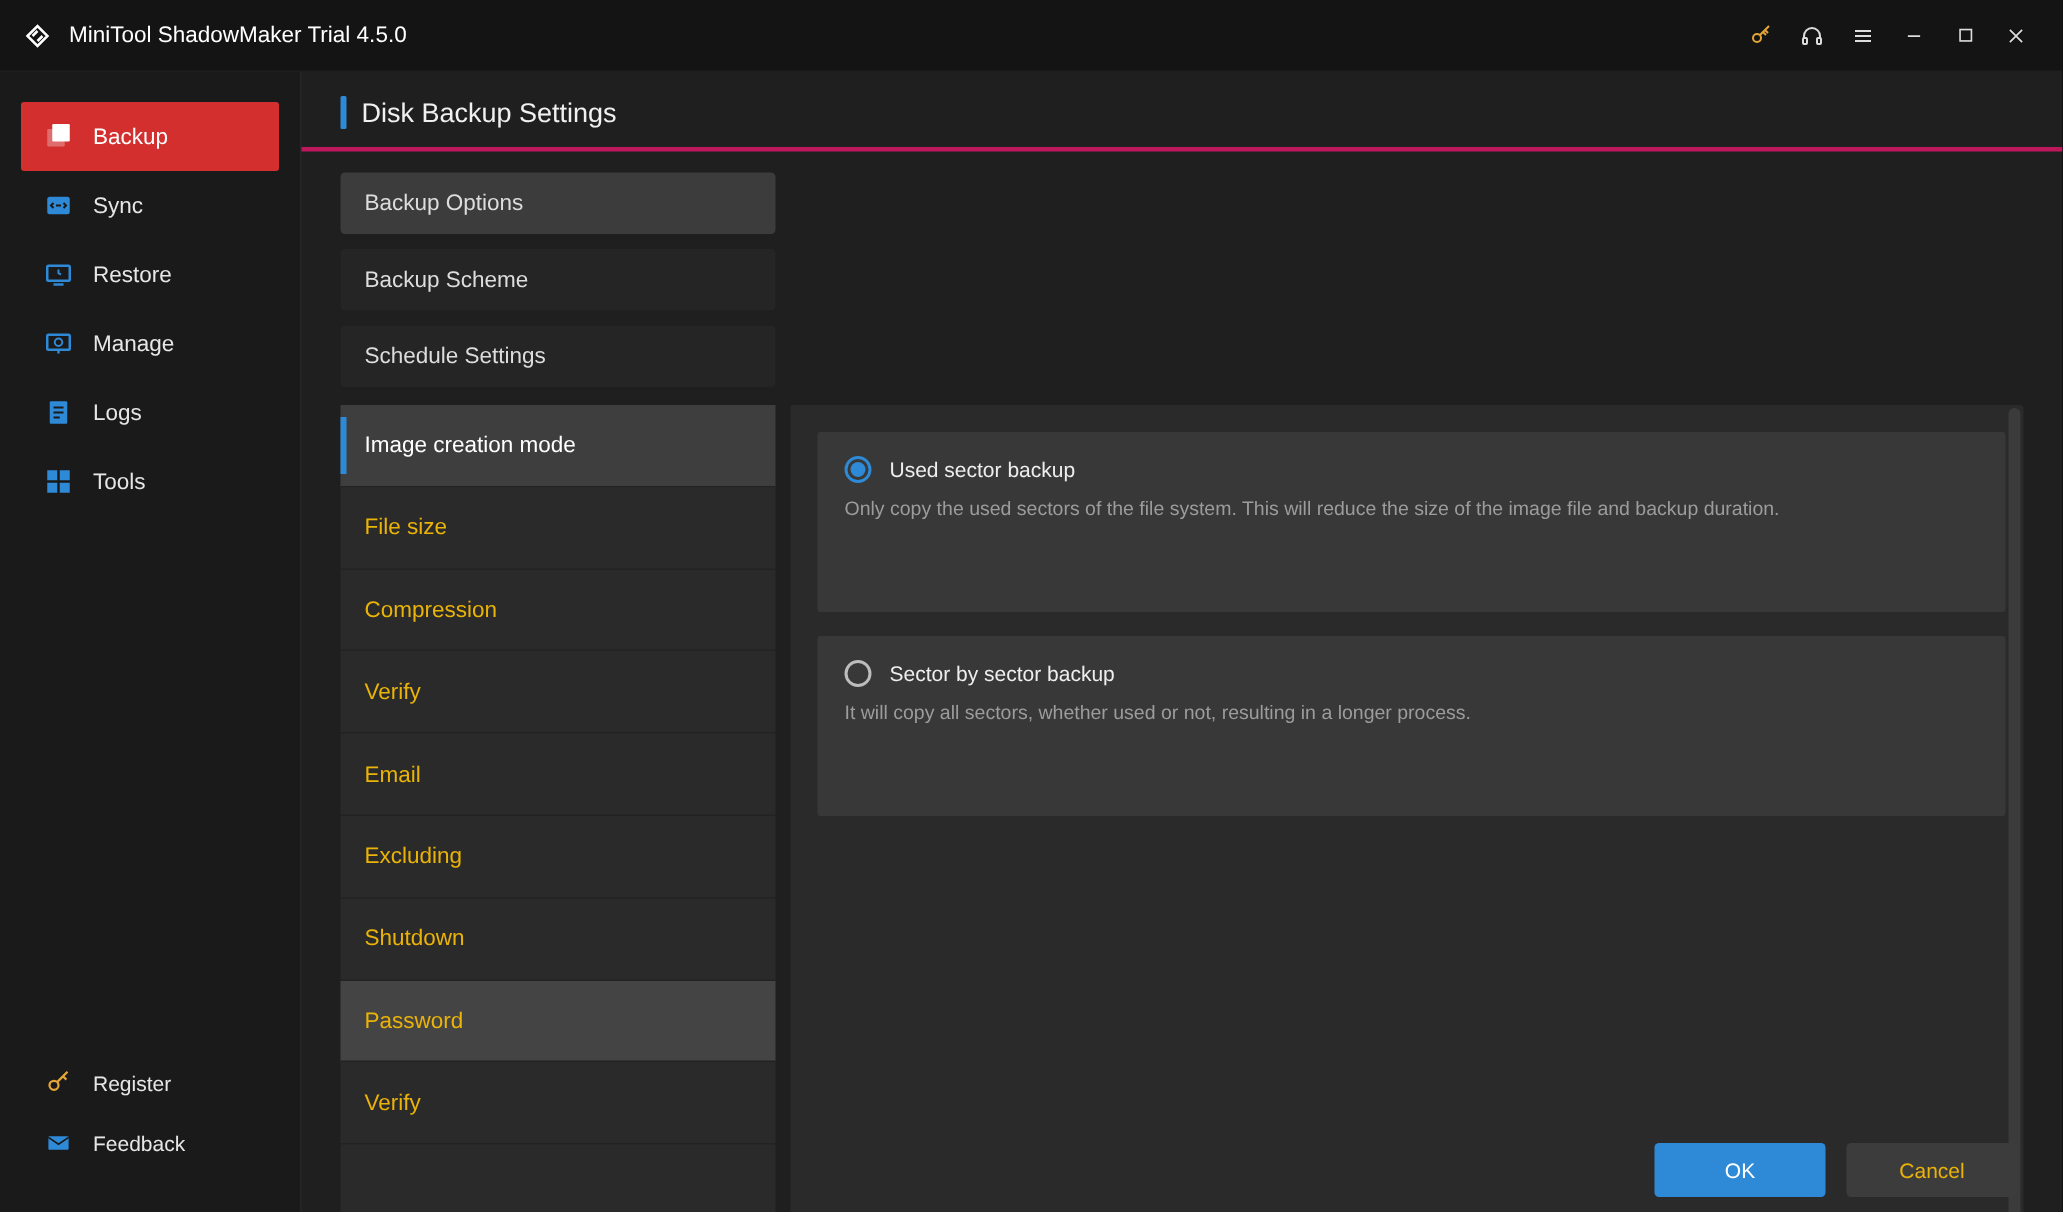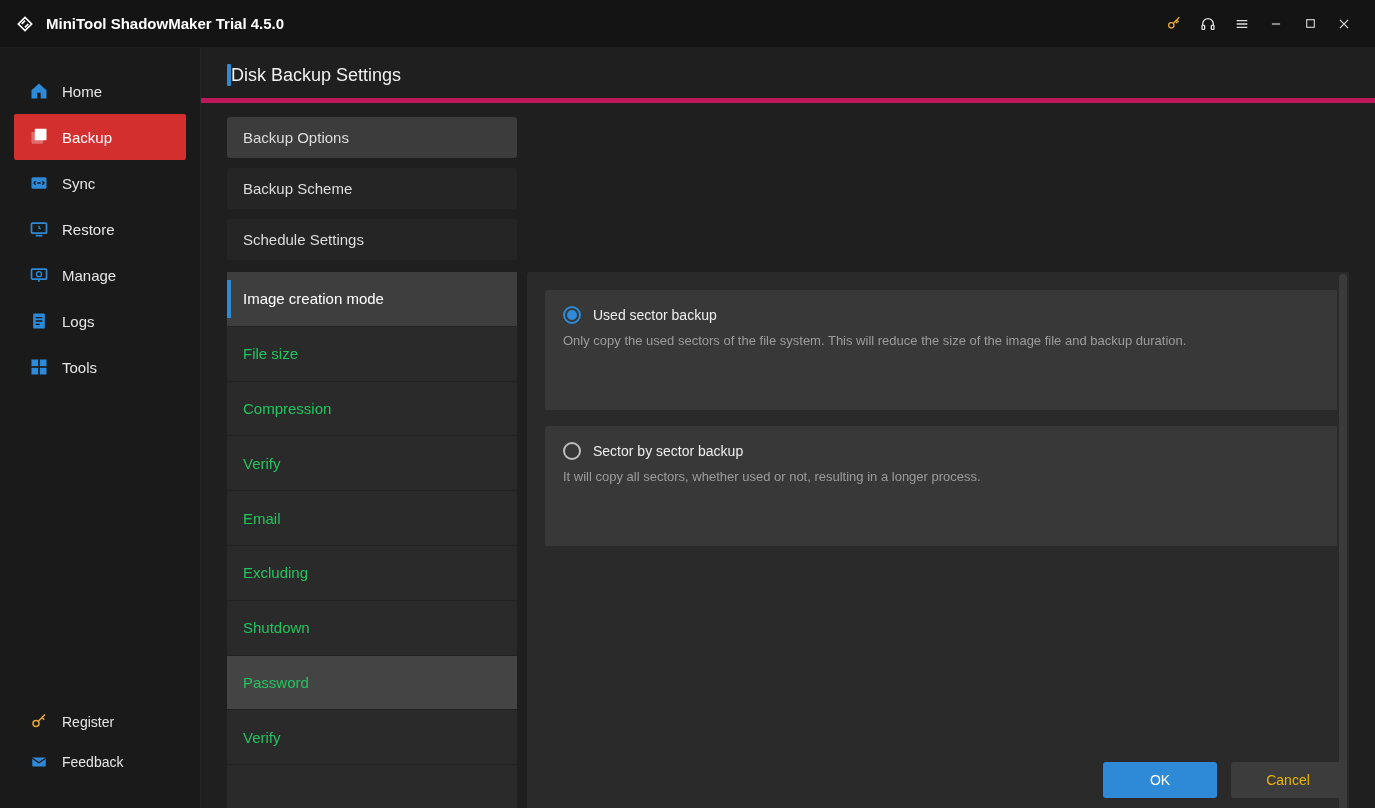--- a/index.html
+++ b/index.html
@@ -2,52 +2,52 @@
 <html><head>
 <meta charset="utf-8">
 <style>
   * { box-sizing: border-box; margin: 0; padding: 0; }
   html, body { width: 1375px; height: 808px; overflow: hidden; font-family: "Segoe UI", Arial, sans-serif; background: #000; }
   body { background: #141414; color: #e6e6e6; }
 
   
   .titlebar { height: 48px; background: #141414; display: flex; align-items: center; padding: 0 14px; border-bottom: 1px solid #1e1e1e; }
   .titlebar .logo { width: 22px; height: 22px; display: inline-flex; align-items: center; justify-content: center; margin-right: 10px; }
-  .titlebar .title { font-size: 15px; font-weight: 700; color: #fff; }
+  .titlebar .title { font-size: 15px; font-weight: 400; color: #fff; }
   .titlebar .spacer { flex: 1; }
   .titlebar .ctl { width: 34px; height: 34px; display: inline-flex; align-items: center; justify-content: center; color: #ddd; cursor: pointer; }
   .titlebar .ctl.key { color: #e6a637; }
 
   
   .app { display: flex; height: calc(808px - 48px); }
   .sidebar { width: 200px; background: #1a1a1a; display: flex; flex-direction: column; padding: 10px 0; }
   .sidebar .top { flex: 1; padding: 10px 6px; }
   .sidebar .bottom { padding: 8px 6px 16px; }
   .nav-item { display: flex; align-items: center; gap: 12px; height: 46px; padding: 0 14px; margin: 0 8px; color: #e6e6e6; font-size: 15px; cursor: pointer; border-radius: 2px; }
   .nav-item .icon { width: 22px; height: 22px; display: inline-flex; align-items: center; justify-content: center; }
   .nav-item.active { background: #d32f2f; color: #fff; }
   .bottom .nav-item { height: 40px; font-size: 14px; }
   .bottom .nav-item .icon.key { color: #e6a637; }
   .bottom .nav-item .icon.mail { color: #2e89d6; }
 
   .content { flex: 1; background: #1f1f1f; border-left: 1px solid #262626; padding: 0 0 0 0; position: relative; }
 
-  .page-header { display: flex; align-items: center; padding: 16px 26px 12px; border-bottom: 5px solid #be185d; margin: 0 0 10px; text-align: center; }
+  .page-header { display: flex; align-items: center; gap: 10px; padding: 16px 26px 12px; border-bottom: 3px solid #be185d; margin: 0 0 10px; text-align: center; }
   .page-header .bar { width: 4px; height: 22px; background: #2e89d6; border-radius: 1px; }
   .page-header .txt { font-size: 18px; color: #f0f0f0; }
 
   .tabs-row { display: flex; gap: 10px; padding: 4px 26px 8px; flex-direction: column; }
   .tab { background: #252525; color: #ddd; padding: 12px 16px; font-size: 15px; border-radius: 3px; cursor: pointer; }
   .tab.active { background: #3c3c3c; }
   .tab.sm { width: 290px; }
   .tab.md { width: 290px; }
 
   .settings-area { display: flex; gap: 10px; padding: 4px 26px 0; height: 552px; }
   .options-col { width: 290px; display: flex; flex-direction: column; }
-  .option-item { background: #2a2a2a; height: 57px; display: flex; align-items: center; padding: 0 16px; color: #22c55e; font-size: 15px; border-bottom: 1px solid #222; cursor: pointer; position: relative; }
+  .option-item { background: #2a2a2a; height: 57px; display: flex; align-items: center; padding: 0 16px; color: #eab308; font-size: 15px; border-bottom: 1px solid #222; cursor: pointer; position: relative; }
   .option-item.hover { background: #444444; }
   .option-item.active { background: #3e3e3e; color: #fff; }
   .option-item.active::before { content: ""; position: absolute; left: 0; top: 8px; bottom: 8px; width: 4px; background: #2e89d6; }
 
   .details-col { flex: 1; display: flex; flex-direction: column; gap: 16px; padding: 18px 12px 0 18px; background: #2a2a2a; border-radius: 2px; position: relative; overflow: hidden; }
   .details-col .scroll-track { position: absolute; right: 2px; top: 2px; bottom: 2px; width: 8px; background: #3b3b3b; border-radius: 4px; }
 
   .radio-card { background: #383838; border-radius: 2px; padding: 16px 18px 24px; min-height: 120px; }
   .radio-row { display: flex; align-items: center; gap: 12px; margin-bottom: 8px; }
   .radio-outer { width: 18px; height: 18px; border: 2px solid #bdbdbd; border-radius: 50%; display: inline-flex; align-items: center; justify-content: center; cursor: pointer; }
@@ -115,28 +115,20 @@
     <svg viewBox="0 0 24 24" width="14" height="14">
         <path d="M5 5l14 14M19 5L5 19" stroke="currentColor" stroke-width="2"></path>
       </svg>
   </span>
 </div>
 
 <div class="app">
 
   <div class="sidebar">
     <div class="top">
-      <div class="nav-item">
-        <span class="icon">
-          <svg viewBox="0 0 24 24" width="20" height="20">
-              <path d="M3 11 L12 3 L21 11 V21 H14 V14 H10 V21 H3 Z" fill="#2e89d6"></path>
-            </svg>
-        </span>
-        <span>Home</span>
-      </div>
       <div class="nav-item active">
         <span class="icon">
           <svg viewBox="0 0 24 24" width="20" height="20">
               <g fill="#fff">
                 <rect x="3" y="6" width="14" height="14" rx="1" opacity="0.3"></rect>
                 <rect x="7" y="2" width="14" height="14" rx="1"></rect>
               </g>
             </svg>
         </span>
         <span>Backup</span>

